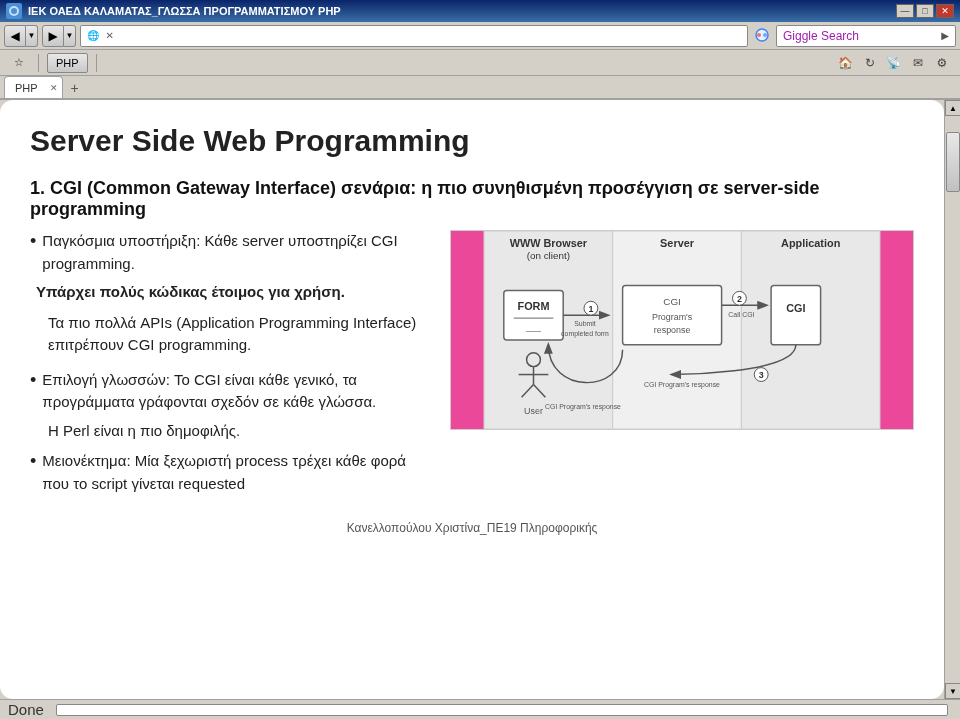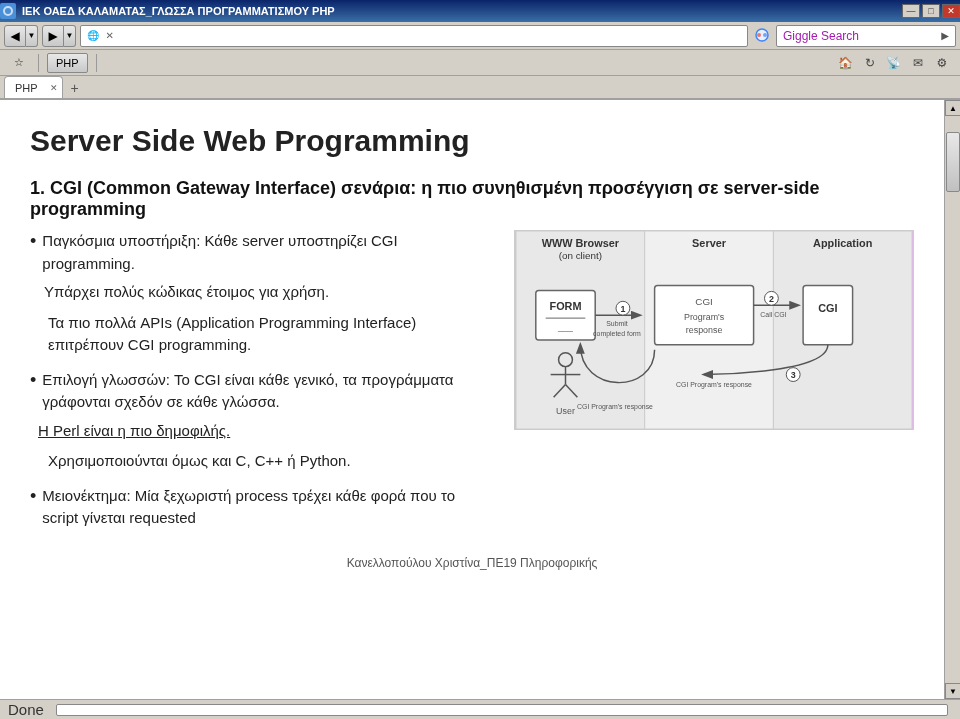--- a/index.html
+++ b/index.html
@@ -4,21 +4,21 @@
   <style>
     * { margin: 0; padding: 0; box-sizing: border-box; }
     body { font-family: Arial, sans-serif; background: #d4d0c8; width: 960px; height: 719px; overflow: hidden; }
 
     
     .title-bar {
       background: linear-gradient(to bottom, #0a246a, #3a6ea5);
       height: 22px;
       display: flex;
       align-items: center;
-      padding: 0 0;
+      padding: 0 6px;
       justify-content: space-between;
     }
     .title-bar-left {
       display: flex;
       align-items: center;
       gap: 6px;
       color: white;
       font-size: 11px;
       font-weight: bold;
     }
@@ -245,20 +245,21 @@
       margin-left: 2px;
     }
 
     
     .browser-content {
       background: white;
       height: calc(719px - 22px - 28px - 26px - 24px - 20px);
       overflow-y: auto;
       padding: 24px 30px 20px 30px;
       position: relative;
+      border-radius: 13px;
     }
 
     .scrollbar {
       position: absolute;
       right: 0;
       top: 0;
       width: 16px;
       height: 100%;
       background: #d4d0c8;
       border-left: 1px solid #a0a0a0;
@@ -324,23 +325,23 @@
     .content-row {
       display: flex;
       align-items: flex-start;
       gap: 20px;
       margin-top: 10px;
     }
     .content-left { flex: 1; }
 
     
     .cgi-diagram {
-      width: 400px;
+      width: 464px;
       height: 200px;
-      background: #f0abfc;
+      background: #ec4899;
       border: 1px solid #ccc;
       flex-shrink: 0;
       position: relative;
       overflow: hidden;
     }
 
     
     .status-bar {
       background: #d4d0c8;
       height: 20px;
@@ -445,29 +446,28 @@
 
     <div>
       <div class="section-heading">1.  CGI (Common Gateway Interface) σενάρια: η πιο συνηθισμένη προσέγγιση σε server-side programming</div>
 
       <div class="content-row">
         <div class="content-left">
           <div class="bullet-item">
             <span class="bullet-dot">•</span>
             <span class="bullet-text">Παγκόσμια υποστήριξη: Κάθε server υποστηρίζει CGI programming.</span>
           </div>
-          <div class="content-text" style="margin-left: 14px;">Υπάρχει πολύς κώδικας έτοιμος για χρήση.</div>
+          <div class="content-text" style="margin-left: 6px; font-weight: bold;">Υπάρχει πολύς κώδικας έτοιμος για χρήση.</div>
           <div class="content-text" style="margin-left: 18px; margin-bottom: 12px;">Τα πιο πολλά APIs (Application Programming Interface) επιτρέπουν CGI programming.</div>
 
           <div class="bullet-item">
             <span class="bullet-dot">•</span>
             <span class="bullet-text">Επιλογή γλωσσών: Το CGI είναι κάθε γενικό, τα προγράμματα γράφονται σχεδόν σε κάθε γλώσσα.</span>
           </div>
-          <div class="content-text" style="margin-left: 8px; text-decoration: underline;">Η Perl είναι η πιο δημοφιλής.</div>
-          <div class="content-text" style="margin-left: 18px; margin-bottom: 12px;">Χρησιμοποιούνται όμως και C, C++ ή Python.</div>
+          <div class="content-text" style="margin-left: 18px;">Η Perl είναι η πιο δημοφιλής.</div>
 
           <div class="bullet-item">
             <span class="bullet-dot">•</span>
             <span class="bullet-text">Μειονέκτημα: Μία ξεχωριστή process τρέχει κάθε φορά που το script γίνεται requested</span>
           </div>
         </div>
 
         <div class="cgi-diagram">
           <svg class="diagram-svg" viewBox="0 0 400 200" xmlns="http://www.w3.org/2000/svg">
 

